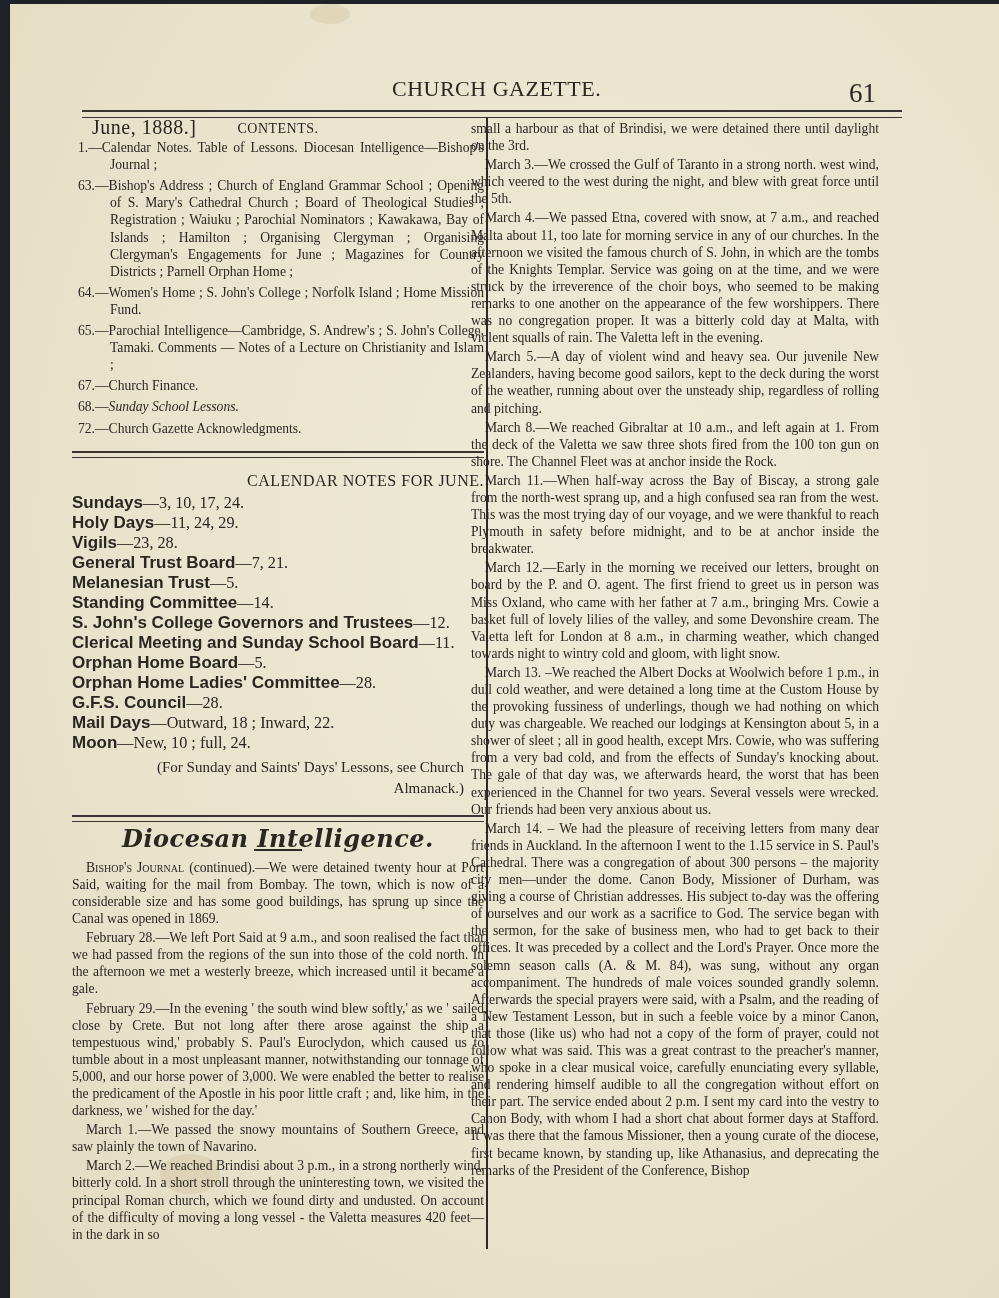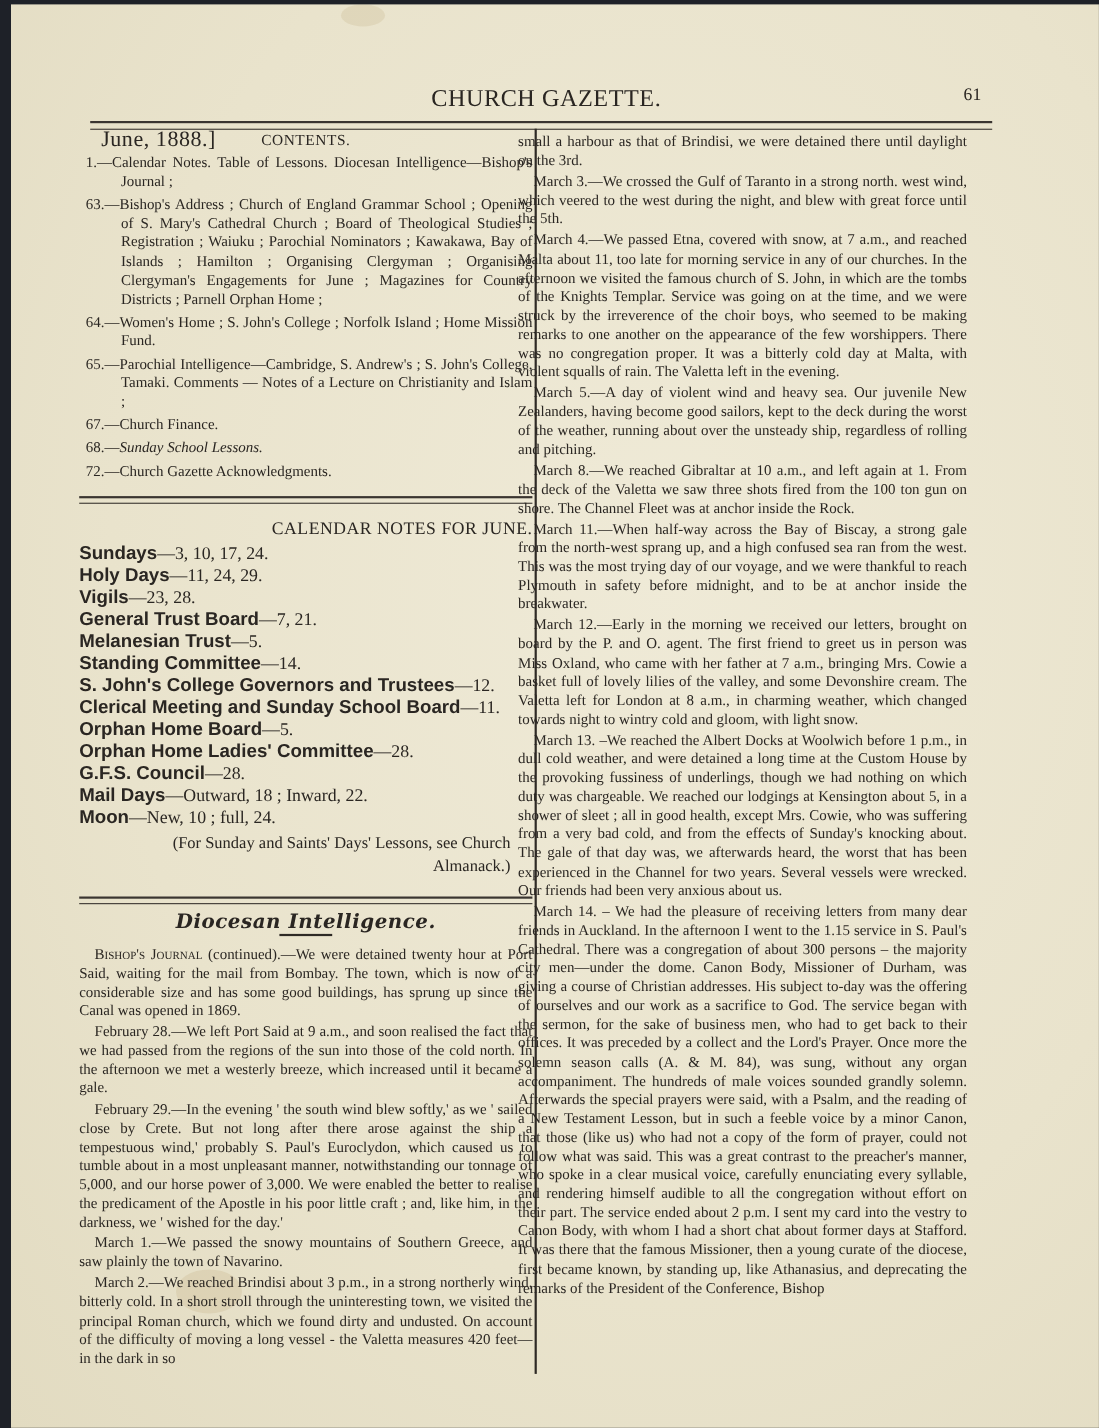--- a/index.html
+++ b/index.html
@@ -12,21 +12,21 @@
     .page {
       position: absolute; left: 10px; top: 4px; width: 989px; height: 1294px;
       background: radial-gradient(ellipse at 60% 40%, #efead7 0%, #e9e3cc 60%, #e2dbc1 100%);
     }
     .running-head {
       position: absolute; left: 82px; top: 74px; width: 800px; height: 30px;
       font-family: "Liberation Serif", serif;
     }
     .rh-left { position: absolute; left: 0; top: 0; font-size: 20px; letter-spacing: 0.5px; margin-top: 38px; }
     .rh-center { position: absolute; left: 300px; top: -2px; font-size: 22px; letter-spacing: 0.5px; font-family: Liberation Serif, serif; }
-    .rh-right { position: absolute; right: 0; top: 0; font-size: 16px; margin-left: 22px; }
+    .rh-right { position: absolute; right: 16px; top: 0; font-size: 27px; margin-left: 22px; }
     .head-rule {
       position: absolute; left: 72px; top: 106px; width: 820px; height: 5px;
       border-top: 2px solid #3a3530; border-bottom: 1px solid #3a3530;
     }
     .col-divider {
       position: absolute; left: 476px; top: 113px; width: 0; height: 1132px;
       border-left: 2px solid #2e2a25;
     }
     .col {
       position: absolute; font-family: "Liberation Serif", serif;
@@ -45,21 +45,21 @@
     }
     .cal-title { text-align: right; font-size: 16px; letter-spacing: 0.5px; margin: 0 0 4px 0; }
     .cal-item {
       font-size: 16.2px; line-height: 20px; text-align: left; margin: 0;
     }
     .cal-item .label { font-family: "Liberation Sans", "DejaVu Sans", sans-serif; font-weight: 600; font-size: 17px; }
     .cal-item .value { font-family: "Liberation Serif", serif; }
     .cal-note { text-align: right; font-size: 15px; line-height: 21px; margin: 4px 20px 0 20px; }
     .blackletter {
       text-align: center; font-family: "DejaVu Serif", serif; font-weight: bold;
-      font-size: 18px; letter-spacing: 0.5px; margin: 8px 0 2px 0; font-style: italic;
+      font-size: 24px; letter-spacing: 0.5px; margin: 8px 0 2px 0; font-style: italic;
     }
     .short-rule { width: 48px; margin: 2px auto 8px auto; border-top: 2px solid #2e2a25; }
     .para { text-indent: 14px; margin: 0 0 2px 0; }
     .para.noindent { text-indent: 0; }
     .sc-head { font-variant: small-caps; margin-top: 13px; }
     i { font-style: italic; }
     .stain {
       position: absolute; border-radius: 50%; background: rgba(160,120,60,0.12);
     }
   </style>

